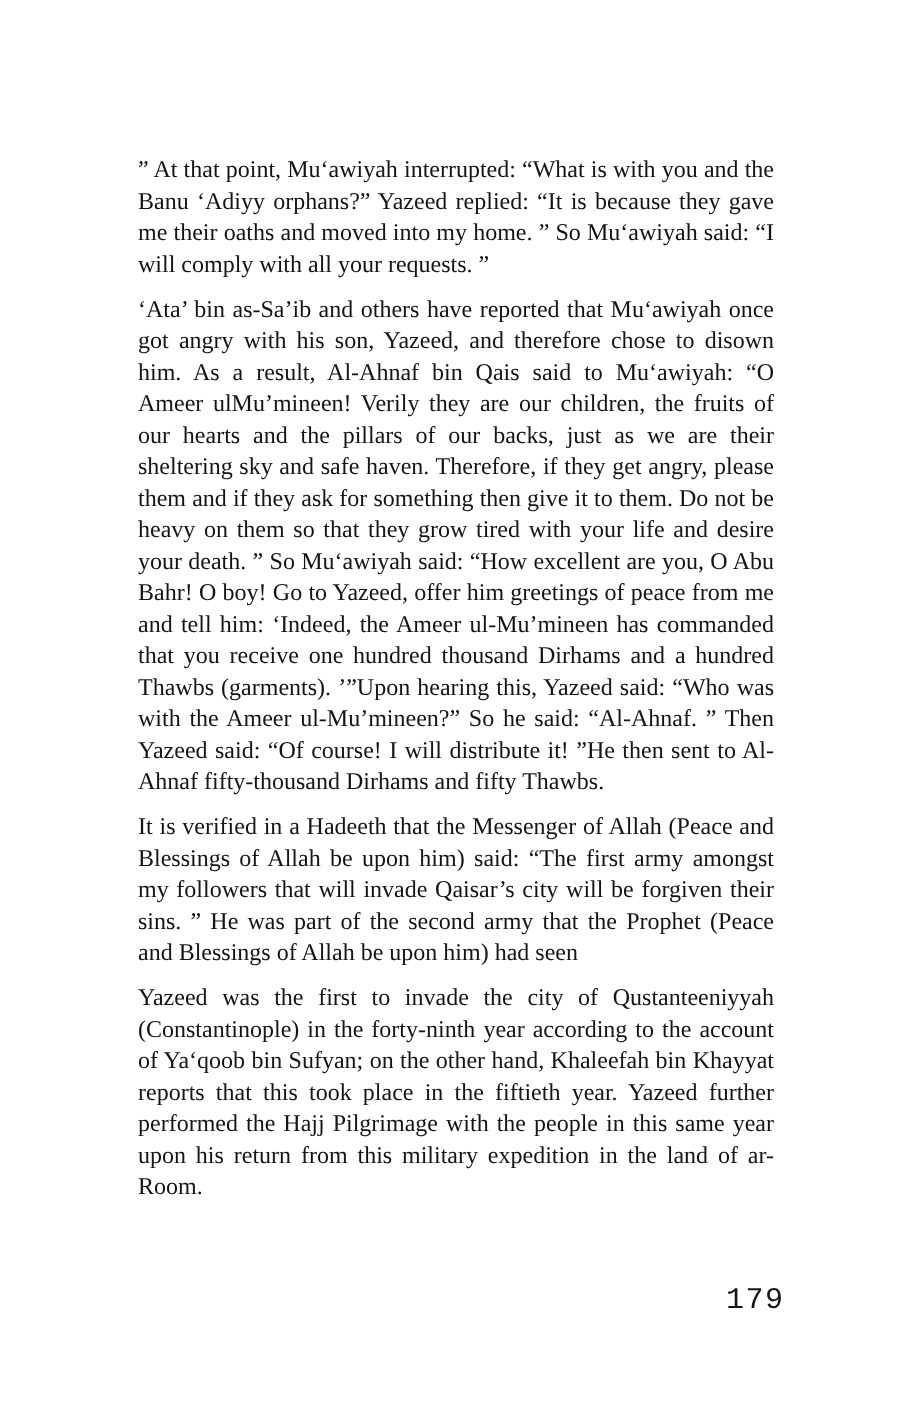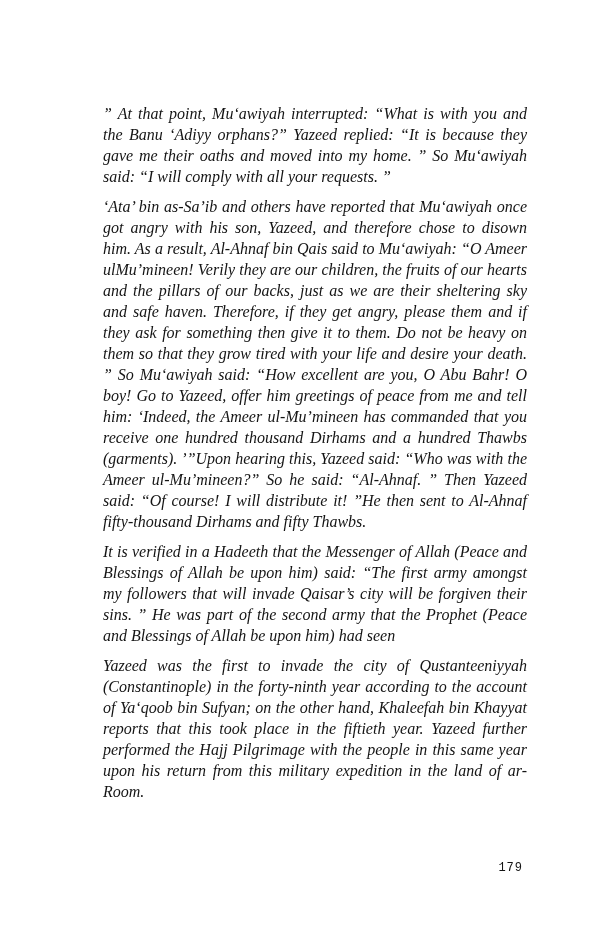--- a/index.html
+++ b/index.html
@@ -17,41 +17,40 @@
   .book-page {
     position: absolute;
     left: 0;
     top: 0;
     width: 605px;
     height: 935px;
     background: #ffffff;
   }
   .text-block {
     position: absolute;
-    left: 103px;
+    left: 92px;
     top: 103px;
     width: 424px;
     color: #141414;
     font-size: 16px;
     line-height: 21px;
     text-align: justify;
     text-justify: inter-word;
-    font-style: italic;
   }
   .text-block p {
     margin: 0 0 9px 0;
     padding: 0;
   }
   .page-number {
     position: absolute;
     top: 859px;
     right: 82px;
     color: #141414;
     font-family: "Liberation Mono", monospace;
-    font-size: 12px;
+    font-size: 20px;
     line-height: 18px;
     letter-spacing: 1px;
   }
 </style>
 </head>
 <body>
 
 <div class="book-page">
   <div class="text-block">
     <p>” At that point, Mu‘awiyah interrupted: “What is with you and the Banu ‘Adiyy orphans?” Yazeed replied: “It is because they gave me their oaths and moved into my home. ” So Mu‘awiyah said: “I will comply with all your requests. ”</p>

